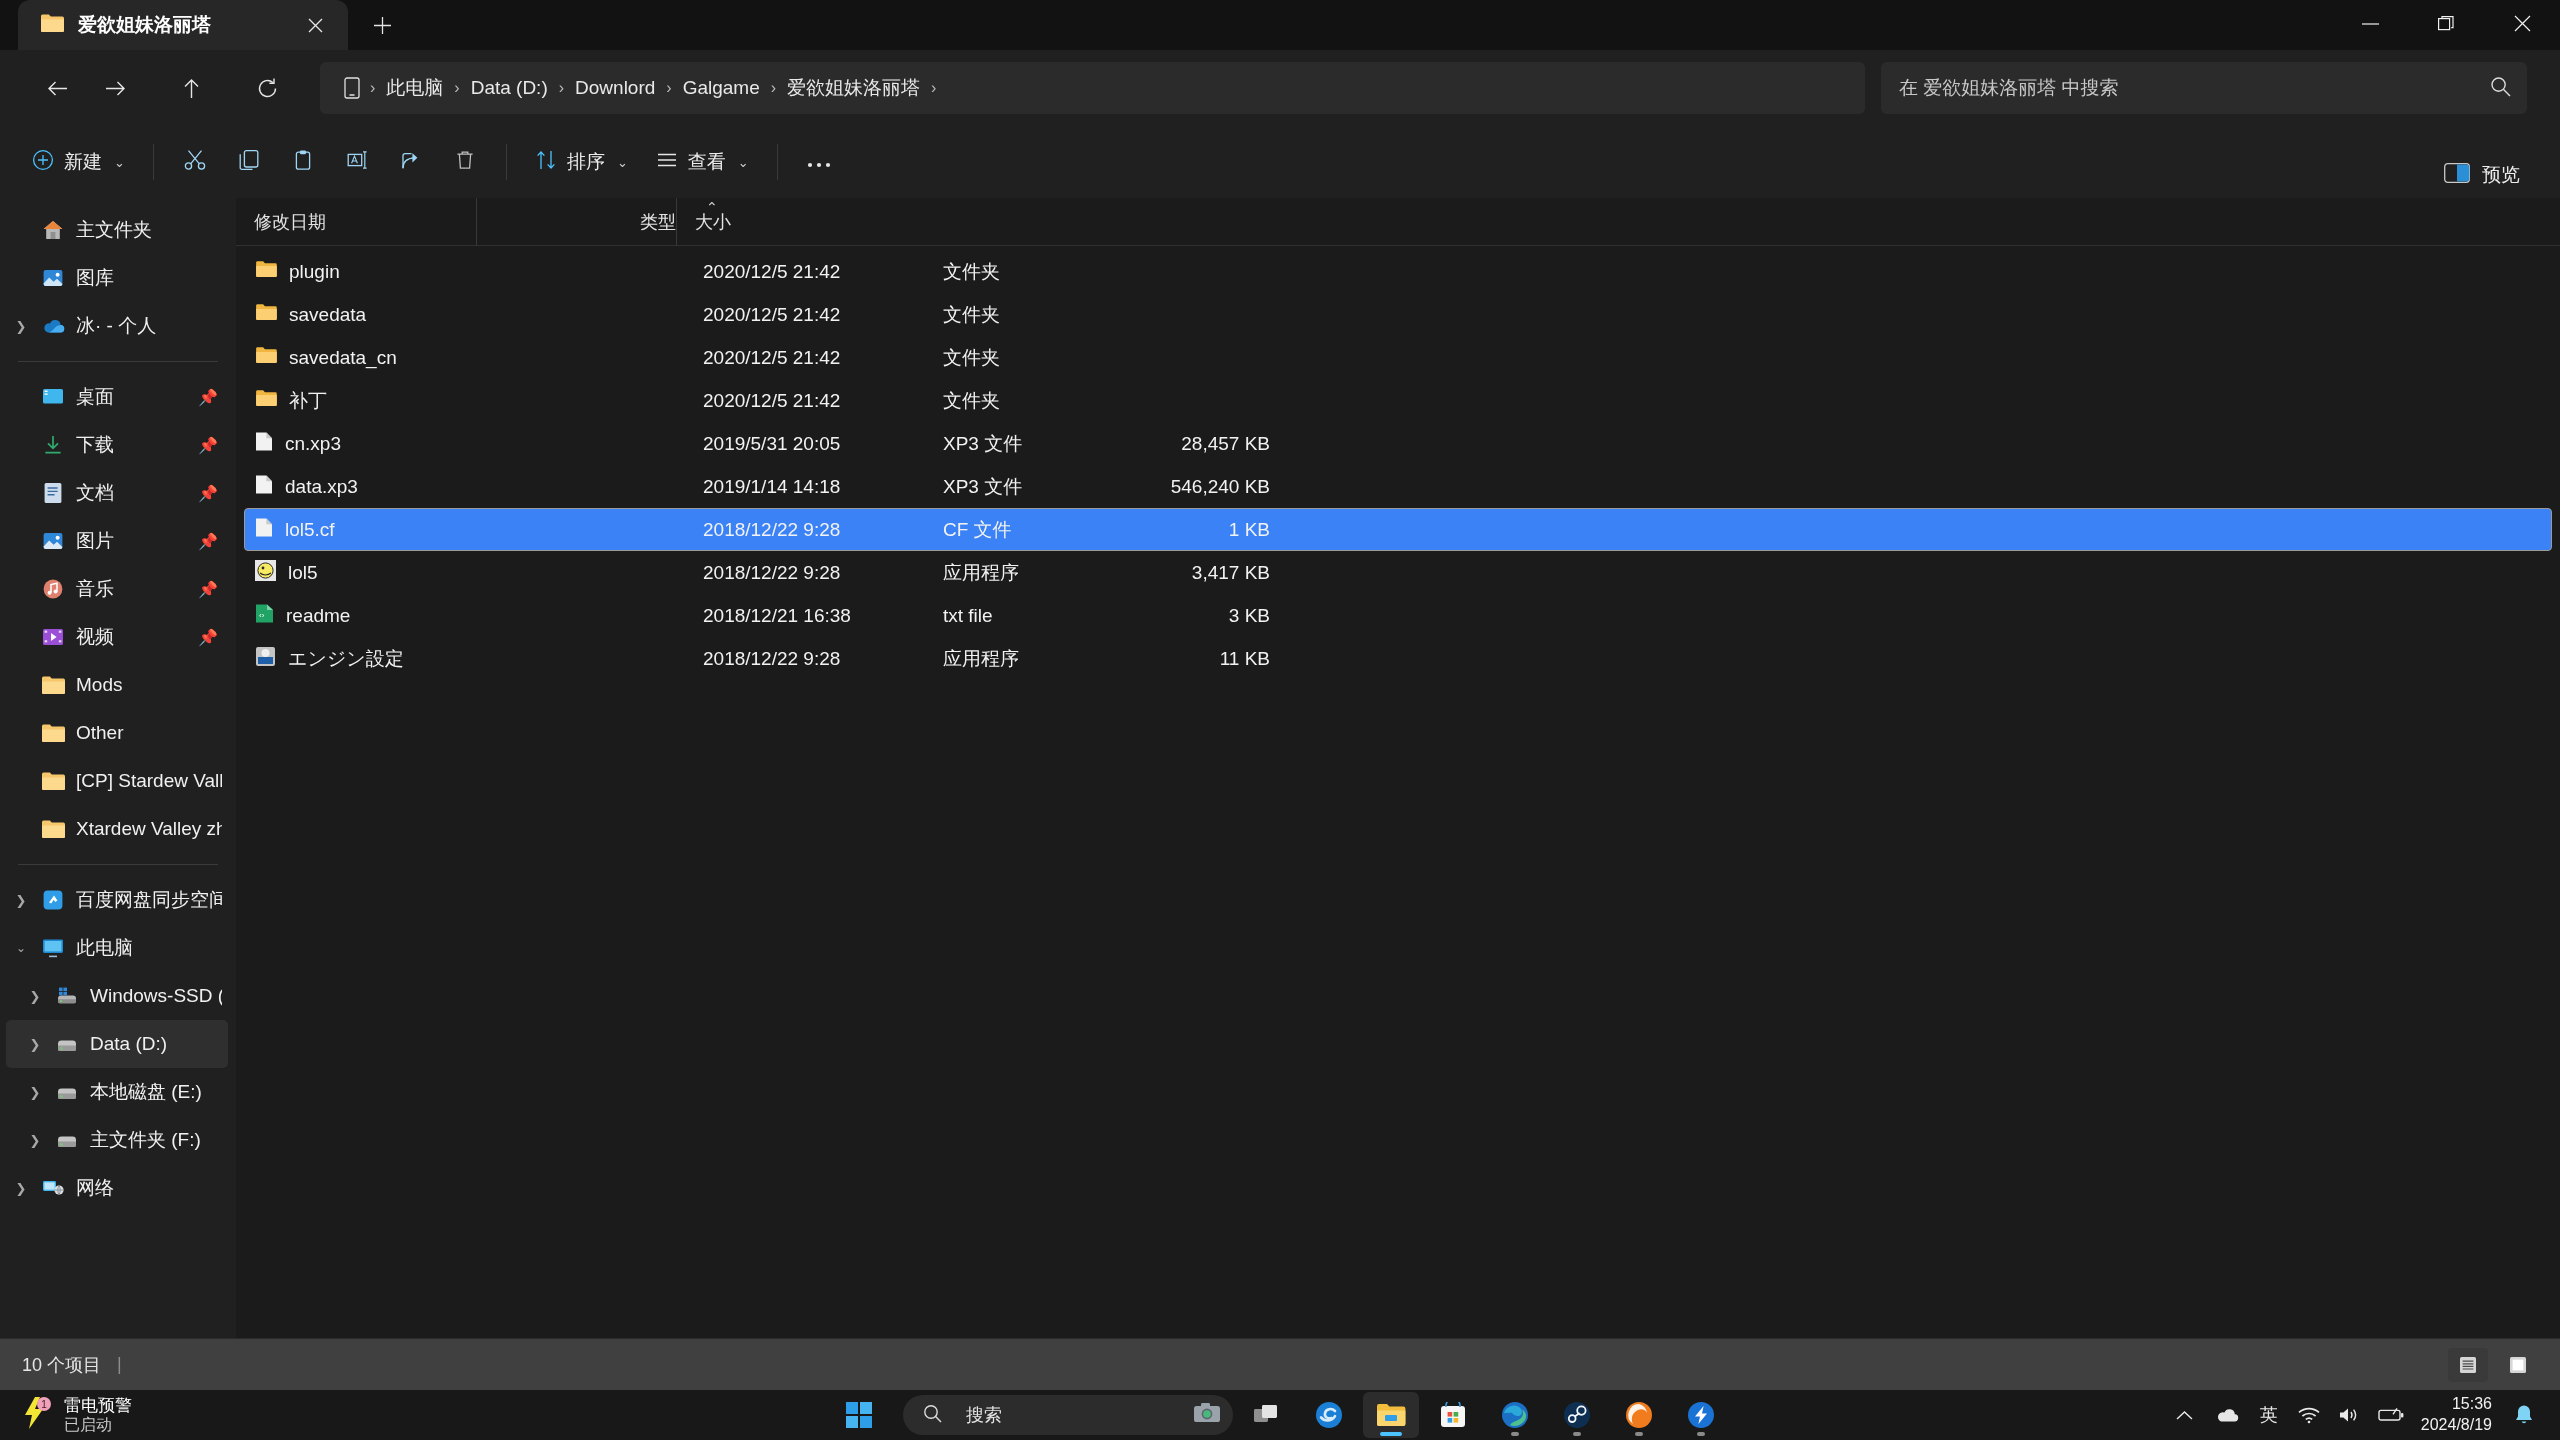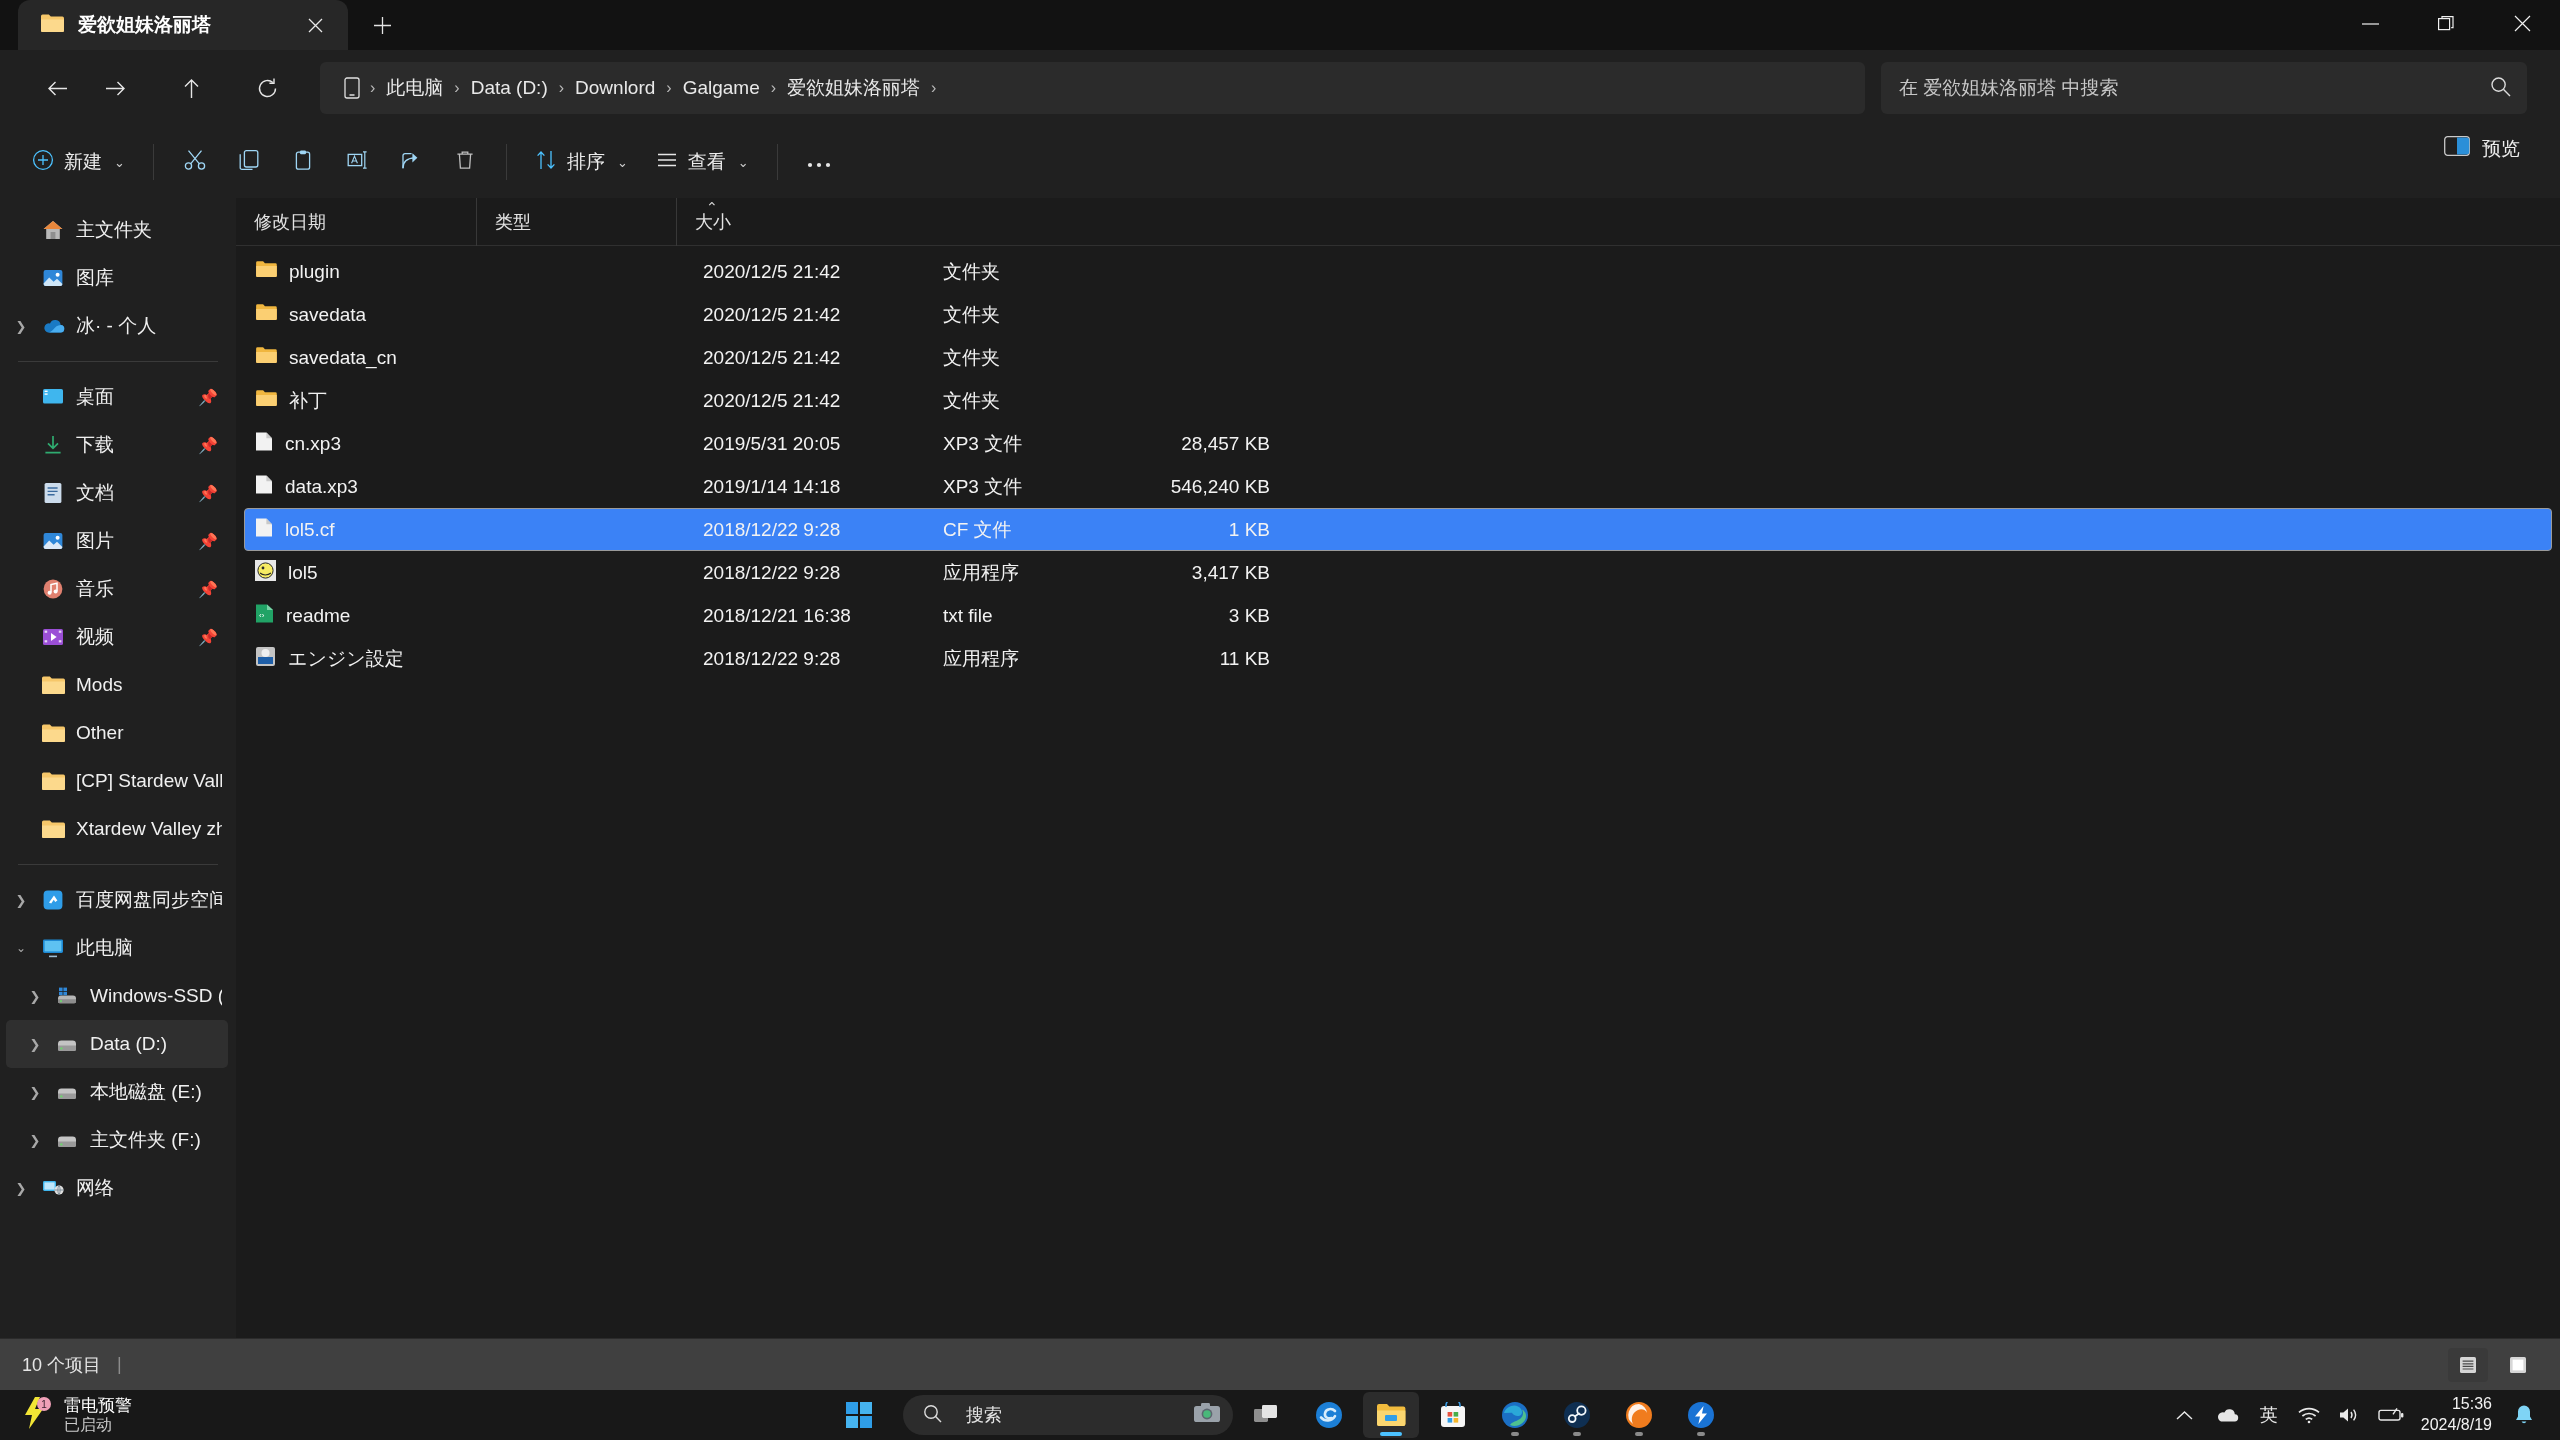--- a/index.html
+++ b/index.html
@@ -91,21 +91,21 @@
   }
   .cmd {
     height: 52px; border-radius: 6px; display: flex; align-items: center;
     gap: 10px; padding: 0 14px; color: #ececec; font-size: 19px; white-space: nowrap;
   }
   .cmd.icononly { width: 54px; justify-content: center; padding: 0; }
   .cmd-sep { width: 1px; height: 36px; background: #3a3a3a; margin: 0 14px; }
   .chev { font-size: 13px; color: #cfcfcf; margin-left: 2px; }
   .preview-btn {
     position: absolute; right: 24px; top: 10px;
-    height: 52px; display: flex; align-items: flex-start; gap: 12px;
+    height: 52px; display: flex; align-items: flex-end; gap: 12px;
     padding: 0 16px; border-radius: 6px; color: #ececec; font-size: 19px;
   }
 
   
   .sidebar {
     position: absolute; top: 198px; left: 0; width: 236px; height: 1140px;
     background: #202020; overflow: hidden; padding-top: 8px;
   }
   .sb-item {
     display: flex; align-items: center; height: 48px; margin: 0 8px 0 6px;
@@ -134,21 +134,21 @@
     display: flex; height: 48px; align-items: center;
     border-bottom: 1px solid #303030; position: relative;
   }
   .col {
     color: #e3e3e3; font-size: 18px; position: relative; height: 48px;
     display: flex; align-items: center; padding-left: 18px;
   }
   .col + .col { border-left: 1px solid #383838; }
   .col-name { width: 450px; }
   .col-date { width: 240px; }
-  .col-type { width: 200px; }
+  .col-type { width: 200px; justify-content: flex-end; }
   .col-size { width: 145px; }
   .sortarrow {
     position: absolute; left: 470px; top: 1px; color: #d8d8d8; font-size: 14px;
   }
   .rows { padding-top: 4px; }
   .row {
     display: flex; align-items: center; height: 43px;
     margin: 0 8px 0 8px; border-radius: 4px;
     border: 1px solid transparent;
   }

